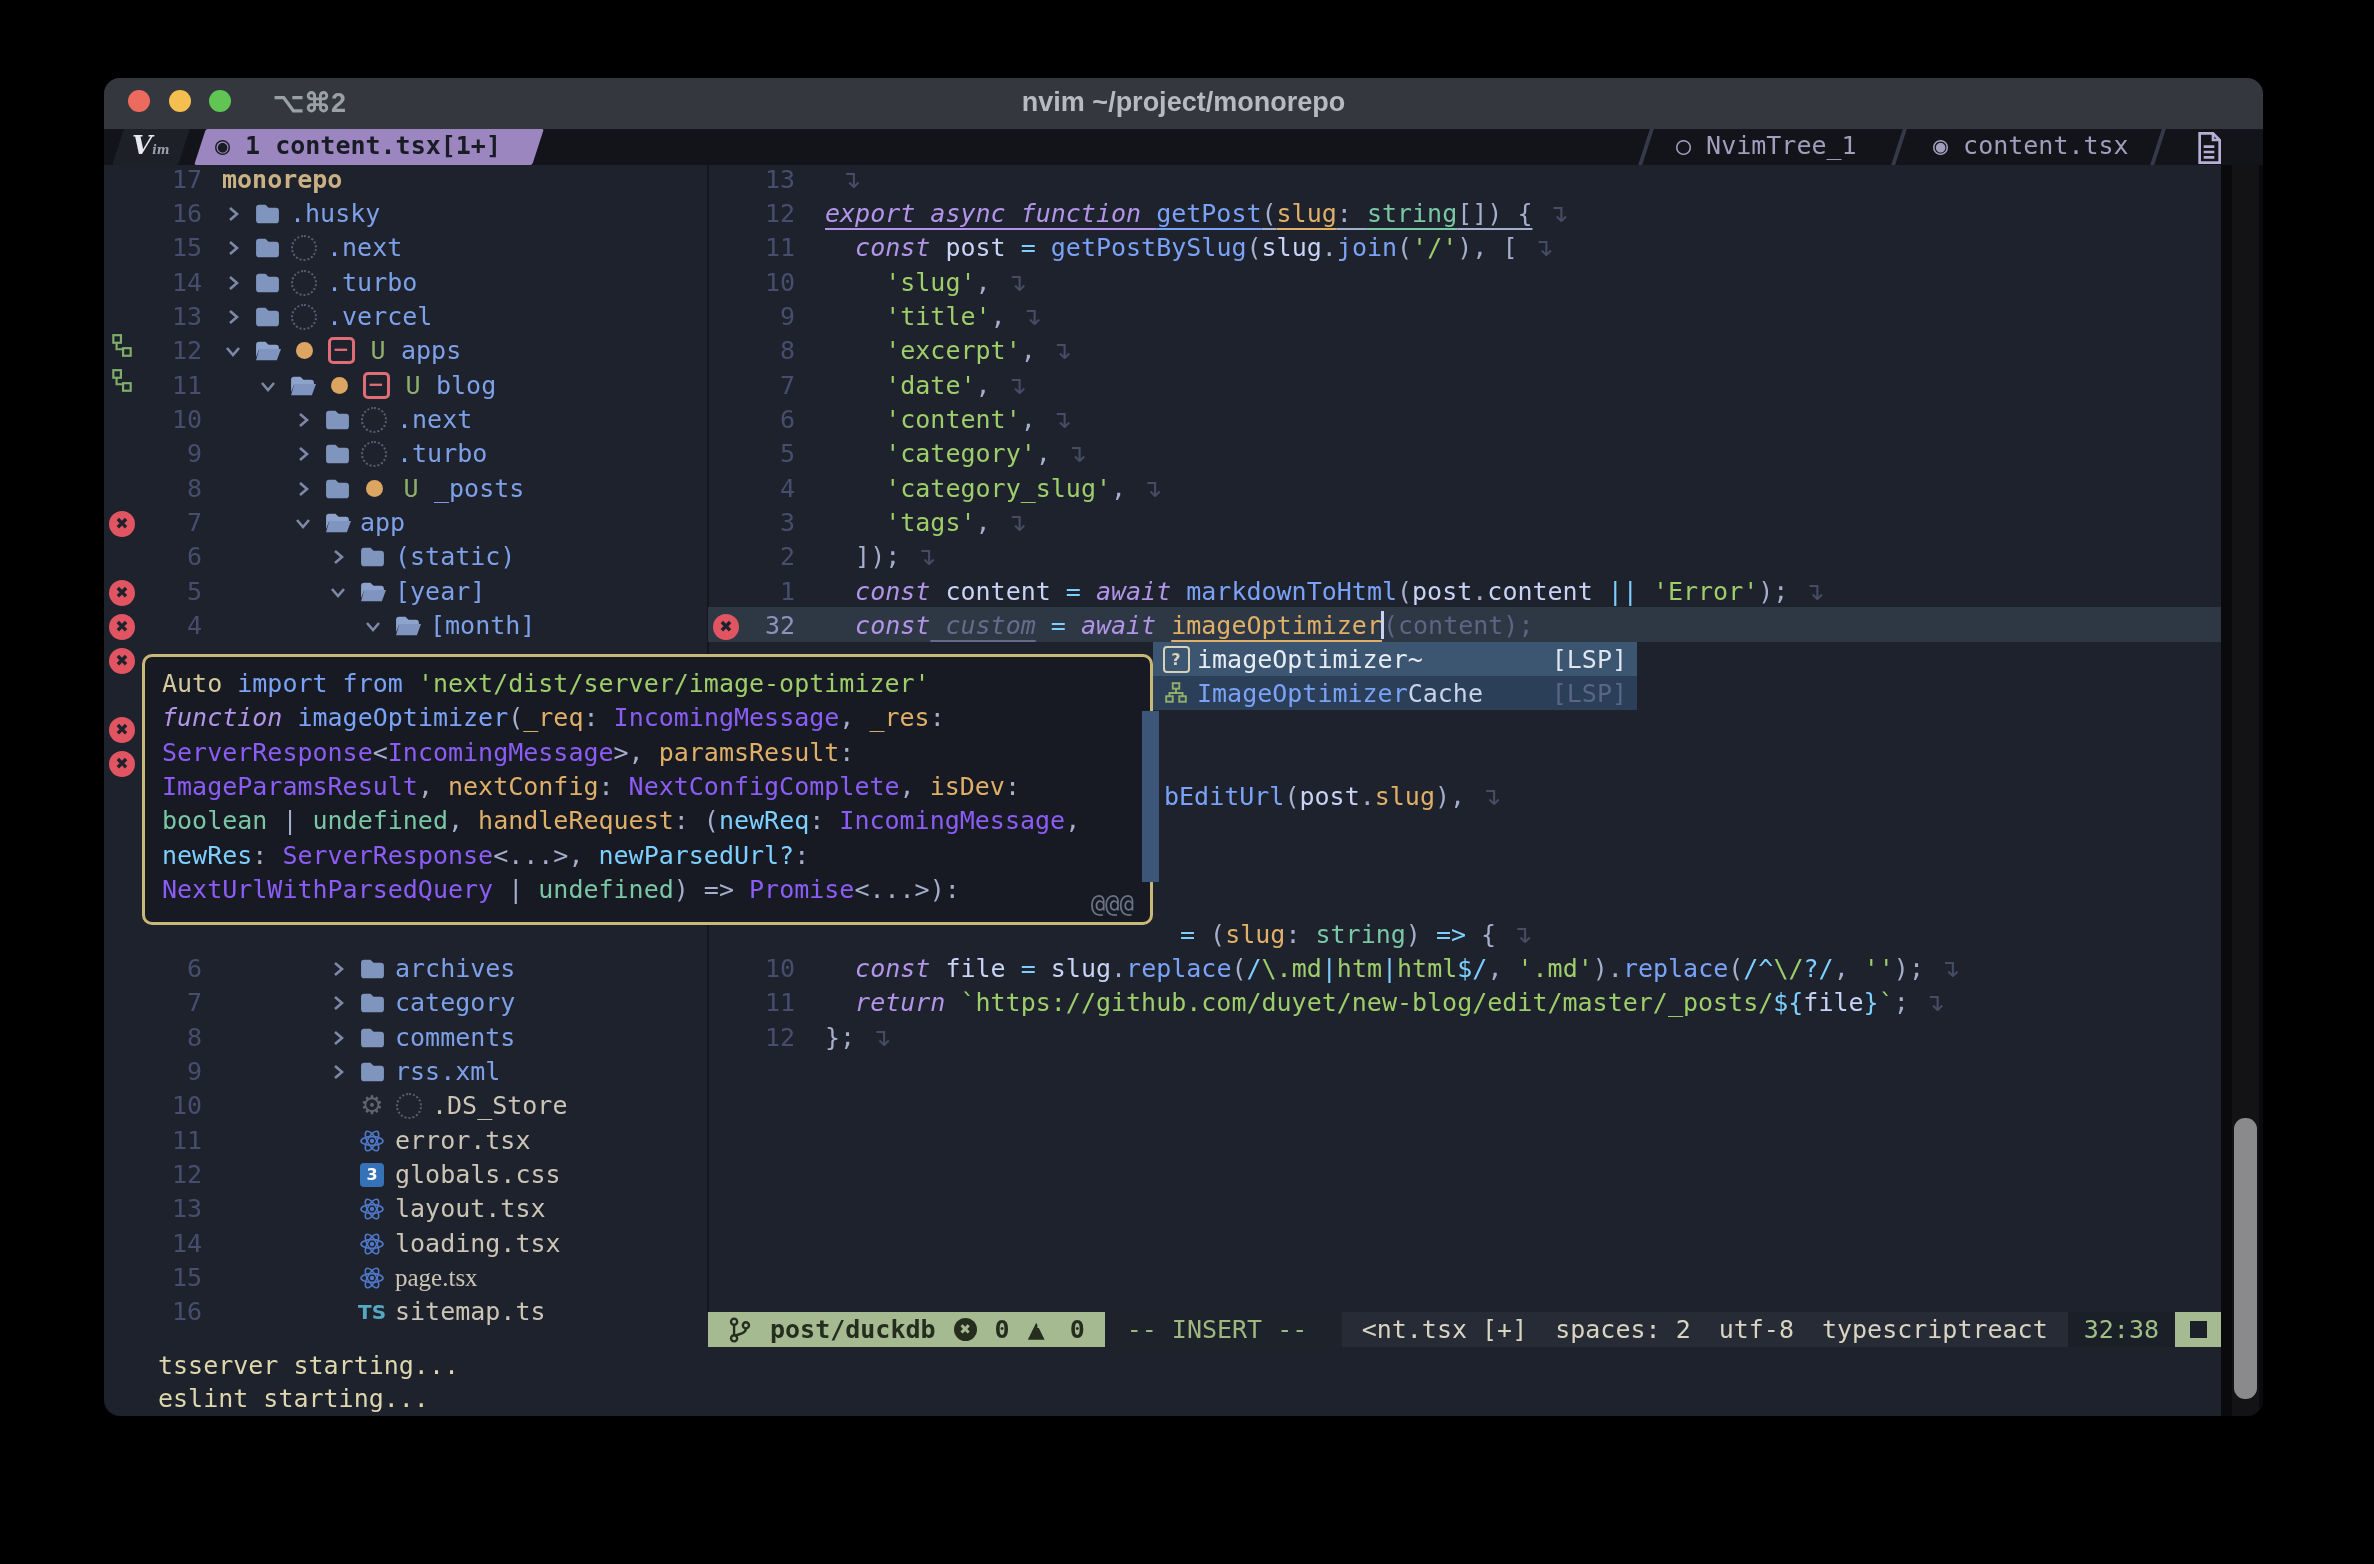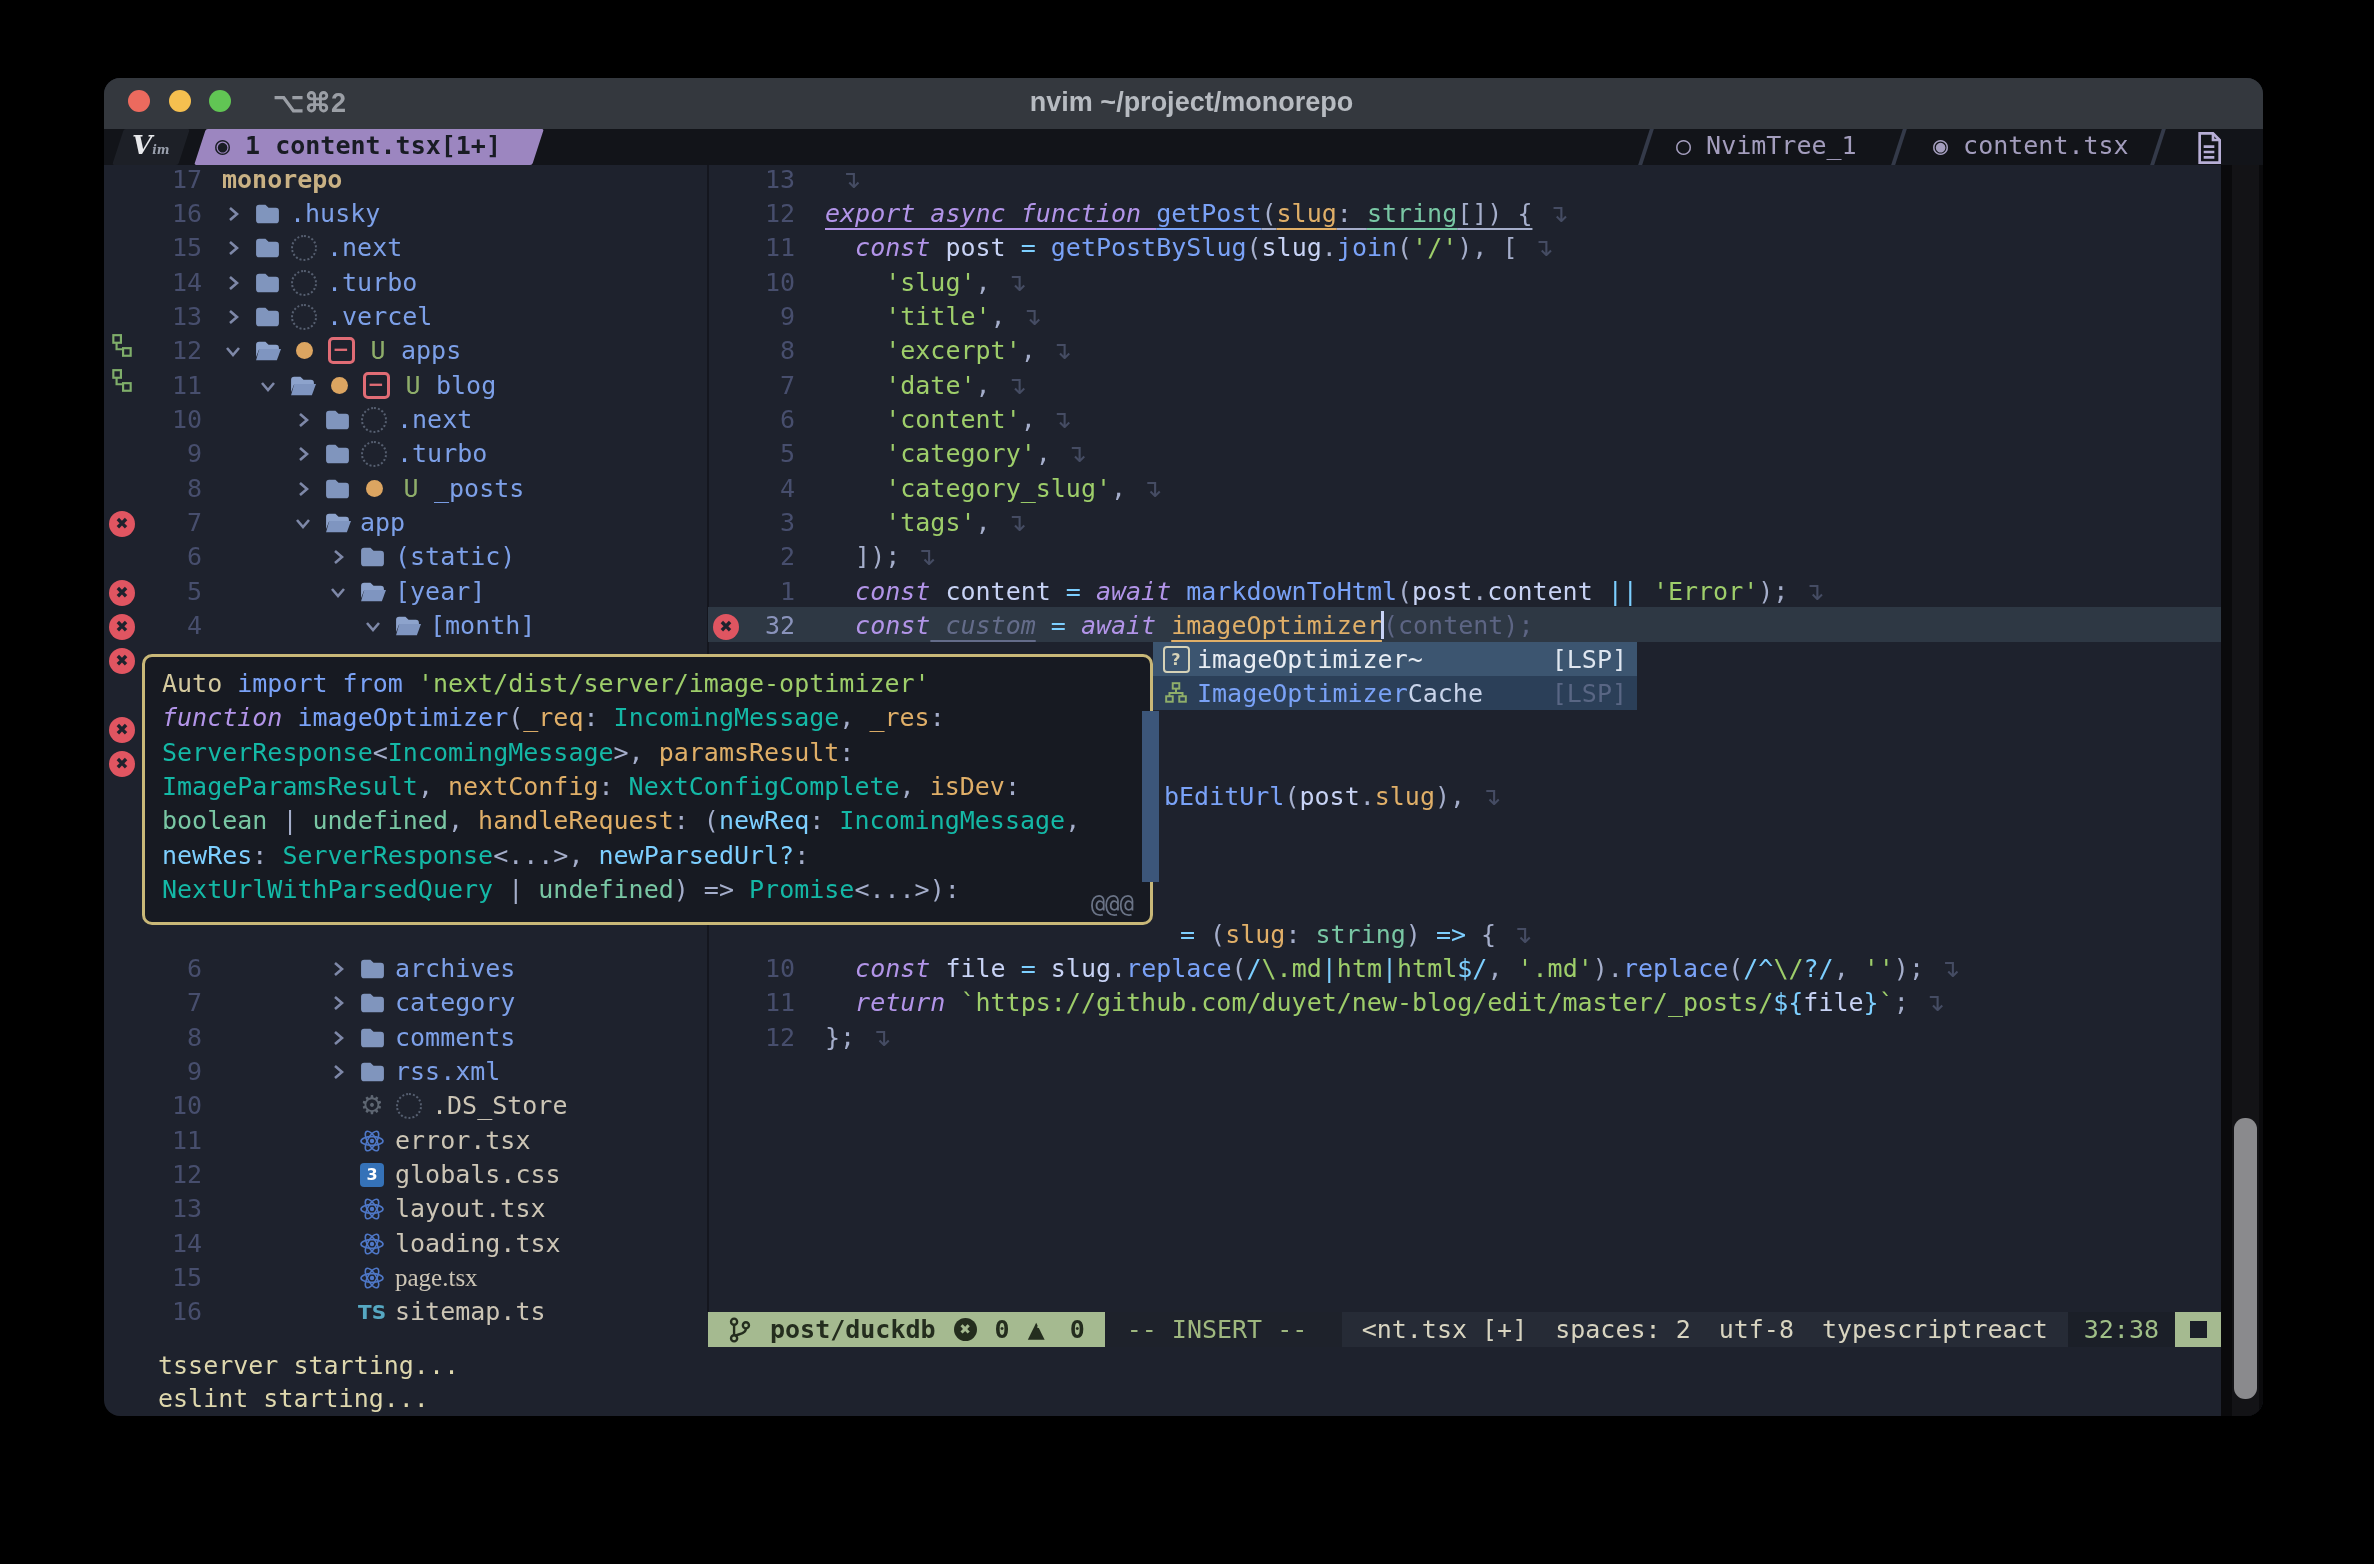--- a/index.html
+++ b/index.html
@@ -7,21 +7,21 @@
           font-family:"DejaVu Sans Mono", monospace;}
   #win{position:absolute;left:104px;top:78px;width:2159px;height:1338px;background:#1e222d;
        border-radius:16px;overflow:hidden;box-shadow:0 20px 60px rgba(0,0,0,.7);}
   
   #titlebar{position:absolute;left:0;top:0;width:100%;height:51px;background:#34383e;}
   .tl{position:absolute;top:12px;width:22px;height:22px;border-radius:50%;}
   #tl-close{left:24px;background:#ec6a5e;}
   #tl-min{left:65px;background:#f5bf4f;}
   #tl-zoom{left:105px;background:#61c554;}
   #shortcut{position:absolute;left:169px;top:9px;font:bold 27px "Liberation Sans",sans-serif;color:#9b9fa6;}
-  #wtitle{position:absolute;left:8px;top:9px;width:100%;text-align:center;
+  #wtitle{position:absolute;left:0;top:9px;width:100%;text-align:center;
           font:bold 27px "Liberation Sans",sans-serif;color:#b7bbc1;}
   
   #tabline{position:absolute;left:0;top:51px;width:100%;height:36px;background:#121419;}
   #vim-tile{position:absolute;left:14px;top:0;width:66px;height:36px;background:#1d2027;
             transform:skewX(-18deg);border-radius:2px;}
   #vim-logo{position:absolute;left:28px;top:1px;color:#e8e9ec;font:bold italic 26px "DejaVu Serif",serif;}
   #vim-logo small{font-size:12px;color:#9aa0ad;}
   #tab-active-bg{position:absolute;left:96px;top:0;width:338px;height:36px;background:#9c86c0;
             transform:skewX(-18deg);border-radius:2px;}
   #tab-active{position:absolute;left:111px;top:2px;color:#191c24;font-weight:bold;font-size:25px;}
@@ -56,21 +56,21 @@
   .cssic{width:24px;height:24px;border-radius:4px;background:#3572b8;color:#fff;
          font:bold 16px/24px "DejaVu Sans",sans-serif;text-align:center;}
   .tsic{color:#56a8c2;font:bold 20px "DejaVu Sans",sans-serif;}
   .gear{color:#5e6672;font-size:26px;}
   
   .tk-kwi{color:#b294e8;font-style:italic;}
   .tk-fn{color:#7aa2f7;}
   .tk-var{color:#c8d3f5;}
   .tk-str{color:#9ece6a;}
   .tk-param{color:#e0af68;}
-  .tk-type{color:#14b8a6;margin-top:12px;}
+  .tk-type{color:#8b5cf6;margin-top:12px;}
   .tk-teal{color:#79c7a4;}
   .tk-cyan{color:#7dcfff;}
   .tk-punct{color:#a5aecb;}
   .tk-gray{color:#5d6584;}
   .tk-cream{color:#d5ca9e;}
   .tk-grayu{color:#646c8a;font-style:italic;text-decoration:underline;text-underline-offset:6px;}
   .tk-paramu{color:#e0af68;text-decoration:underline;text-underline-offset:6px;}
   .u span{text-decoration:underline;text-underline-offset:6px;text-decoration-thickness:2px;}
   .eol{color:#454c63;font-family:"DejaVu Sans",sans-serif;}
   .cursorbar{display:inline-block;width:3px;height:28px;background:#c8d3f5;vertical-align:-5px;margin:0 -1px;}

